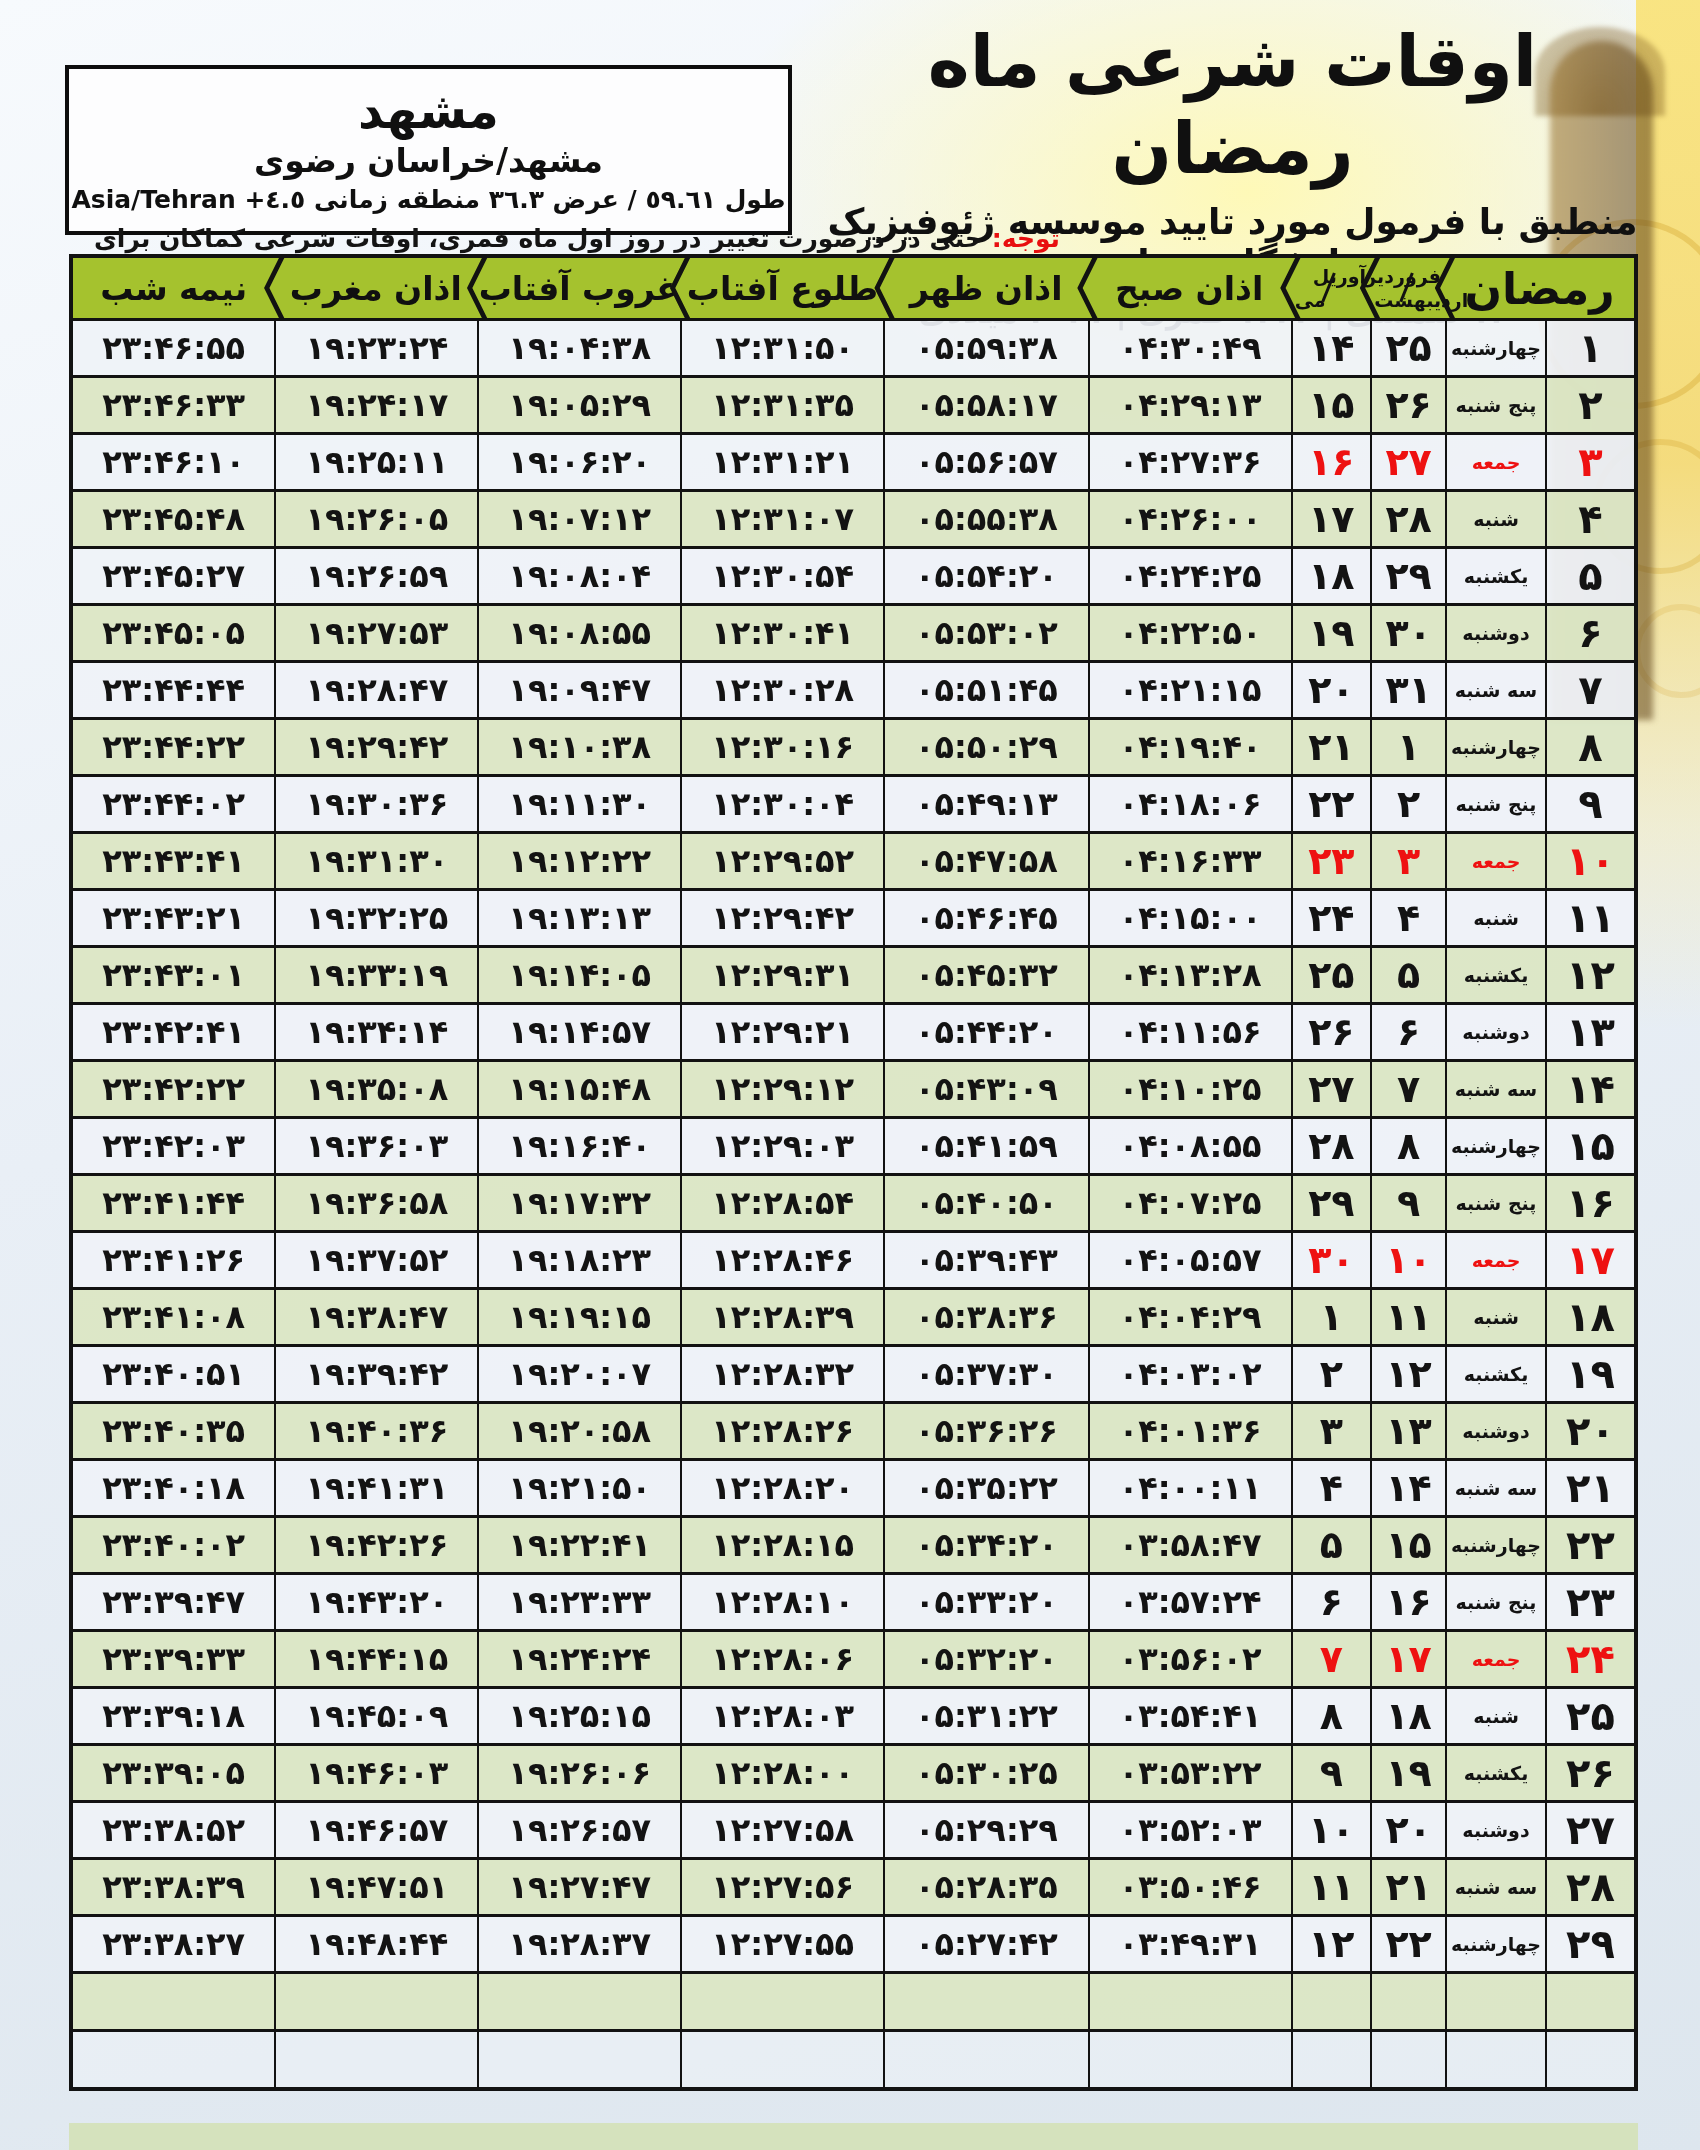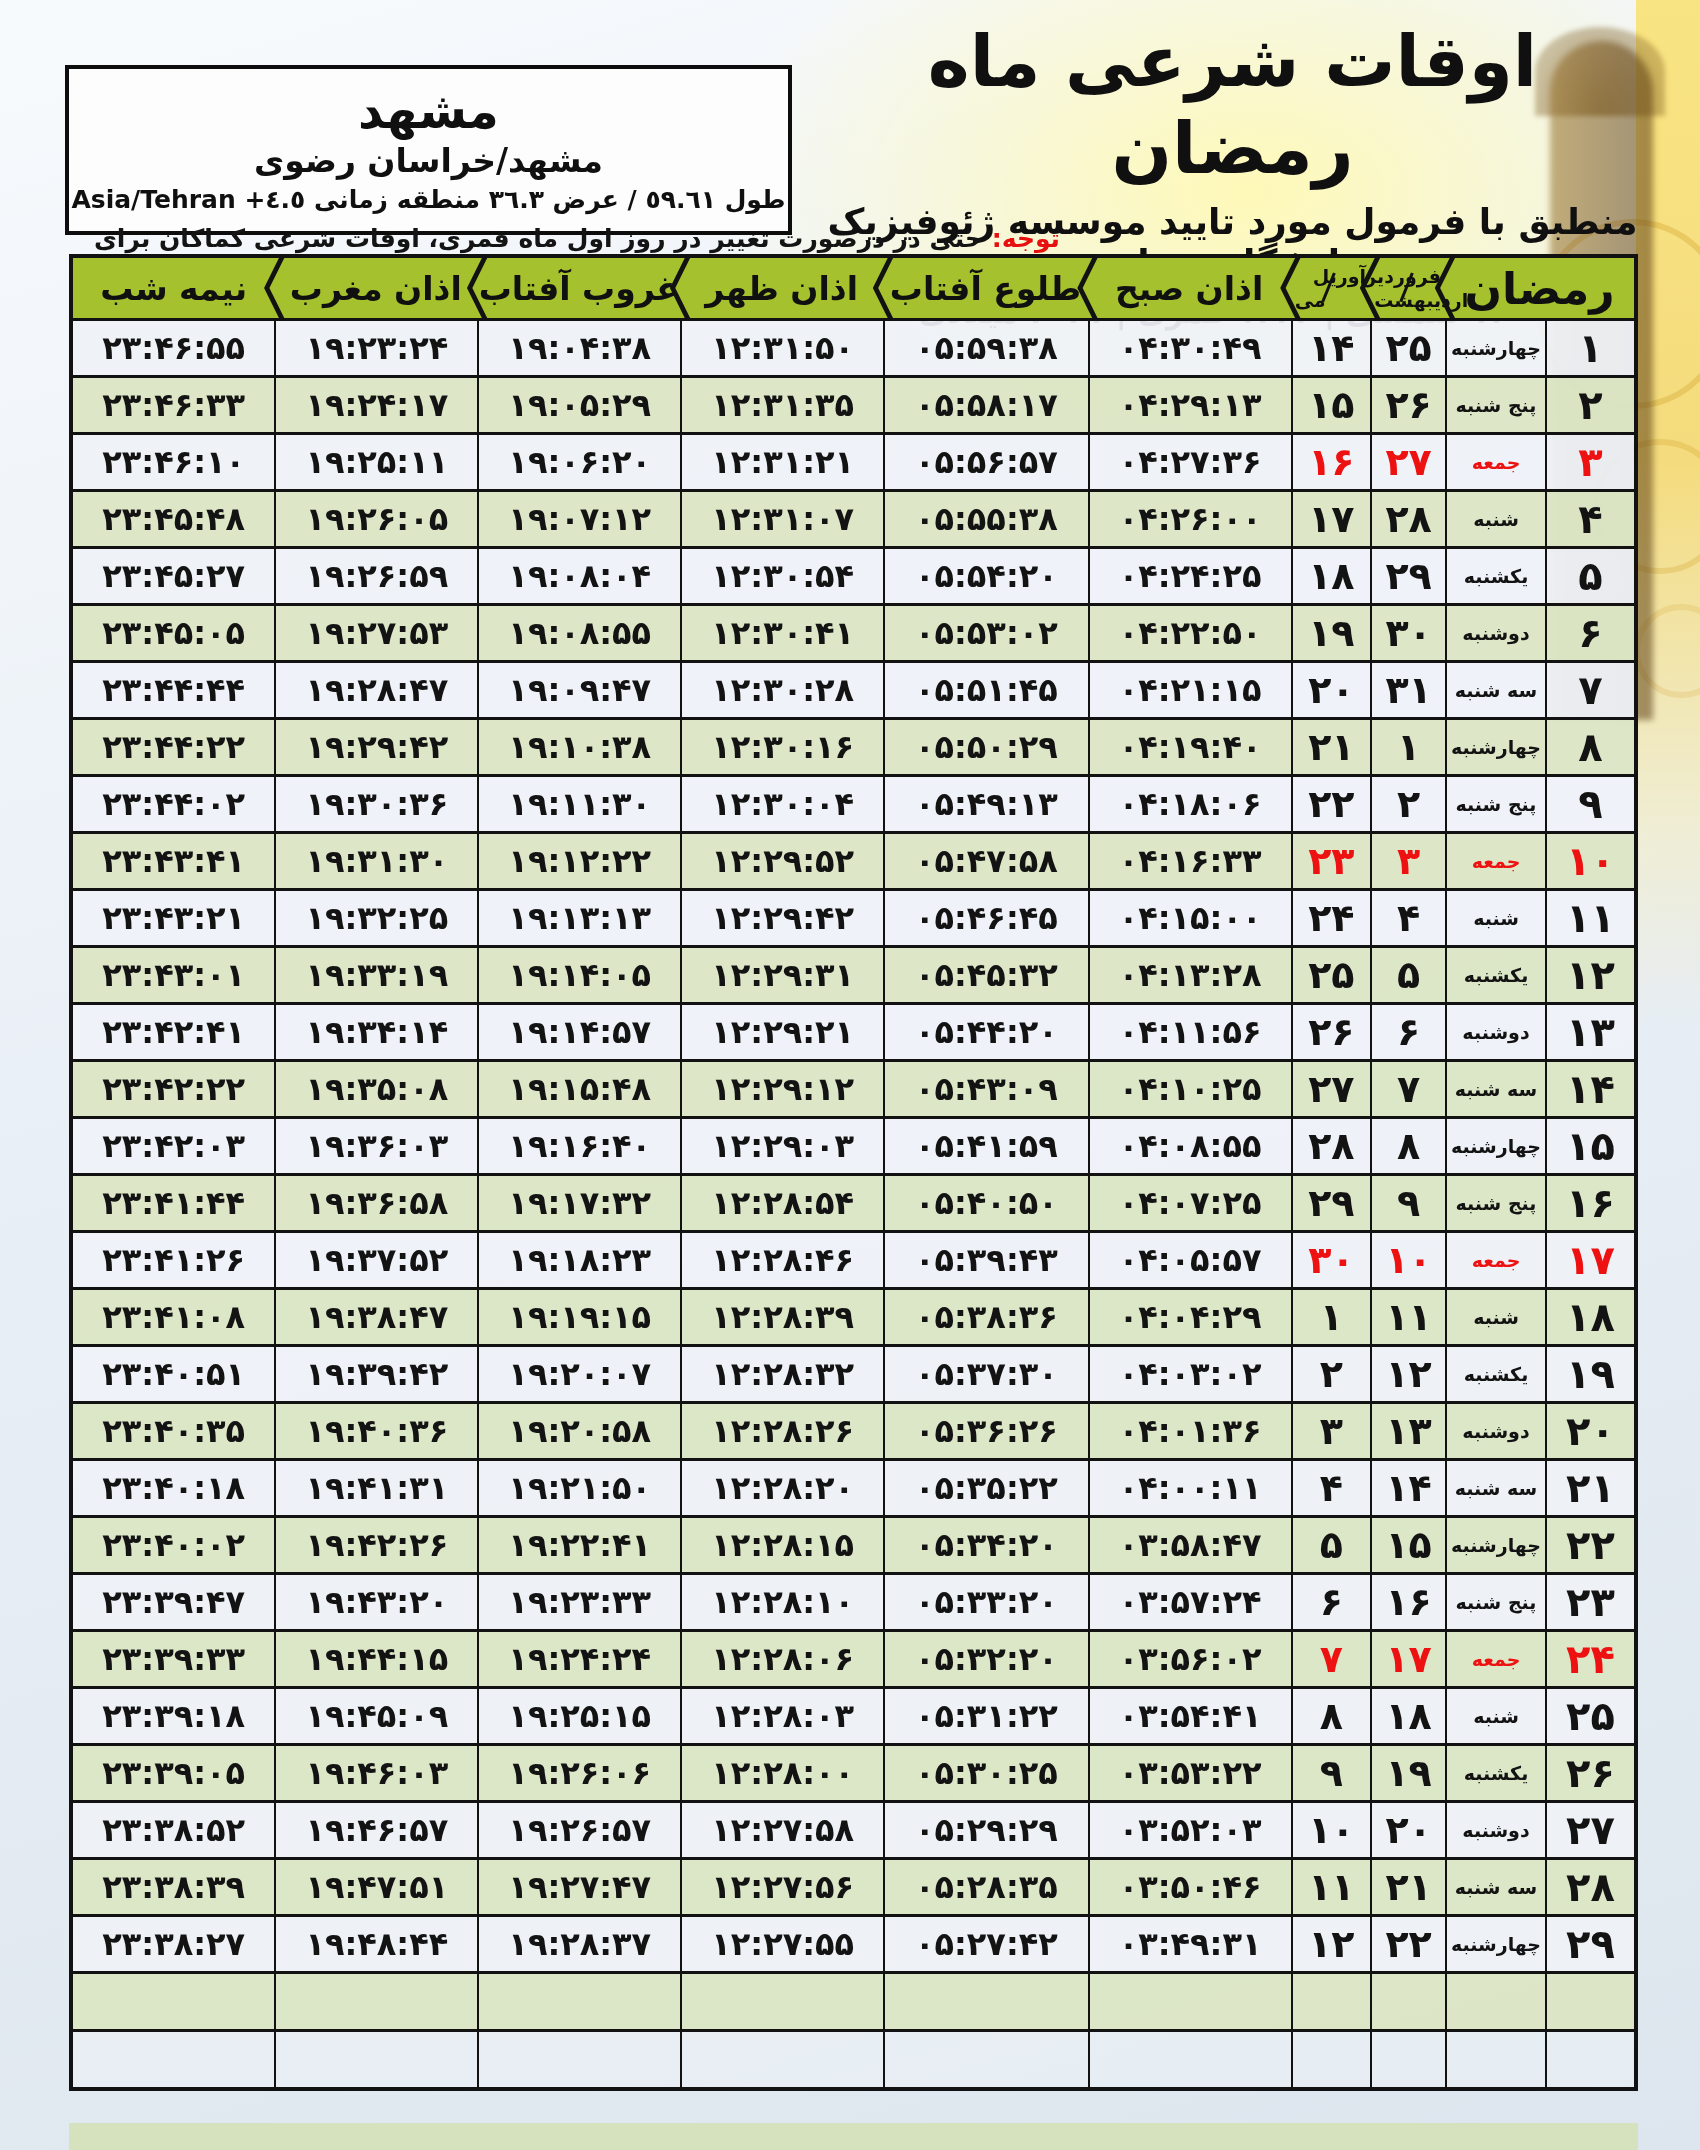--- a/index.html
+++ b/index.html
@@ -102,22 +102,22 @@
     <div class="coords">طول ٥٩.٦١ / عرض ٣٦.٣ منطقه زمانی ٤.٥+ Asia/Tehran</div>
   </section>
 
   <p class="note"><span class="note-label">توجه:</span><span> حتی در درصورت تغییر در روز اول ماه قمری، اوقات شرعی کماکان برای روزهای شمسی و میلادی معتبر است.</span></p>
 
   <div class="ptable">
     <div class="thead">
       <div class="th cw0">نیمه شب</div>
       <div class="th cw1">اذان مغرب</div>
       <div class="th cw2">غروب آفتاب</div>
+      <div class="th cw4">طلوع آفتاب</div>
       <div class="th cw3">اذان ظهر</div>
-      <div class="th cw4">طلوع آفتاب</div>
       <div class="th cw5">اذان صبح</div>
       <div class="th th-month cw6">
         <span class="m-top">آوریل</span>
         <span class="mdiv"></span>
         <span class="m-bot">می</span>
       </div>
       <div class="th th-month cw7">
         <span class="m-top">فروردین</span>
         <span class="mdiv"></span>
         <span class="m-bot">اردیبهشت</span>

